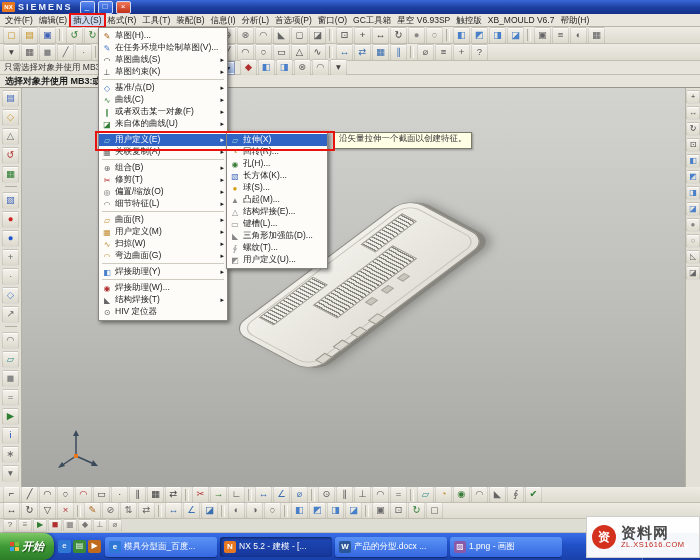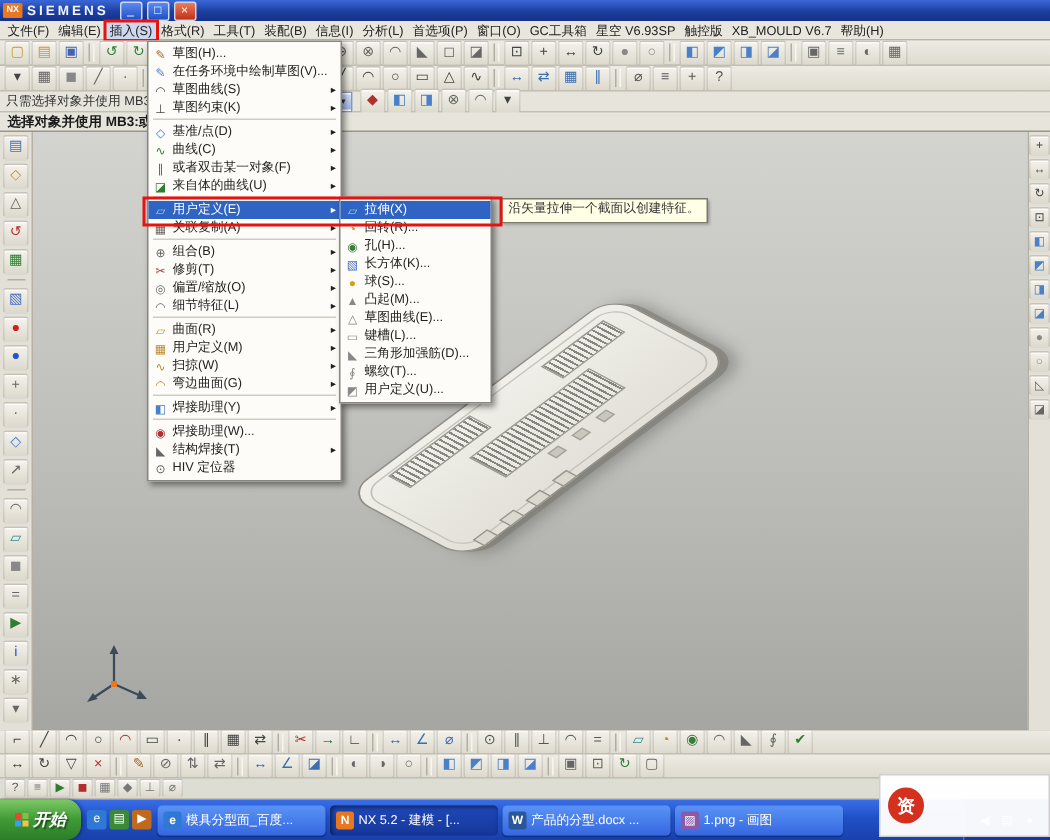--- a/index.html
+++ b/index.html
@@ -494,21 +494,21 @@
       <div class="m-row">
         <span class="m-ic" style="color: rgb(212, 160, 23);">●</span>
         <span class="m-lb">球(S)...</span>
       </div>
       <div class="m-row">
         <span class="m-ic" style="color: rgb(136, 136, 136);">▲</span>
         <span class="m-lb">凸起(M)...</span>
       </div>
       <div class="m-row">
         <span class="m-ic" style="color: rgb(136, 136, 136);">△</span>
-        <span class="m-lb">草图曲线(E)...</span>
+        <span class="m-lb">结构焊接(E)...</span>
       </div>
       <div class="m-row">
         <span class="m-ic" style="color: rgb(136, 136, 136);">▭</span>
         <span class="m-lb">键槽(L)...</span>
       </div>
       <div class="m-row">
         <span class="m-ic" style="color: rgb(136, 136, 136);">◣</span>
         <span class="m-lb">三角形加强筋(D)...</span>
       </div>
       <div class="m-row">
@@ -561,15 +561,19 @@
       </div>
     <div class="tray">
         <span class="tbi" style="color: rgb(207, 224, 255);">◀</span>
         <span class="tbi" style="color: rgb(207, 224, 255);">▤</span>
         <span class="tbi" style="color: rgb(159, 232, 159);">●</span>
       </div>
   </div>
 
   <div class="watermark">
     <span class="wlogo">资</span>
+    <span class="wtexts">
+      <span class="wname">资料网</span>
+      <span class="wurl">ZL.XS1616.COM</span>
+    </span>
   </div>
 
 </div>
 
 </body></html>

